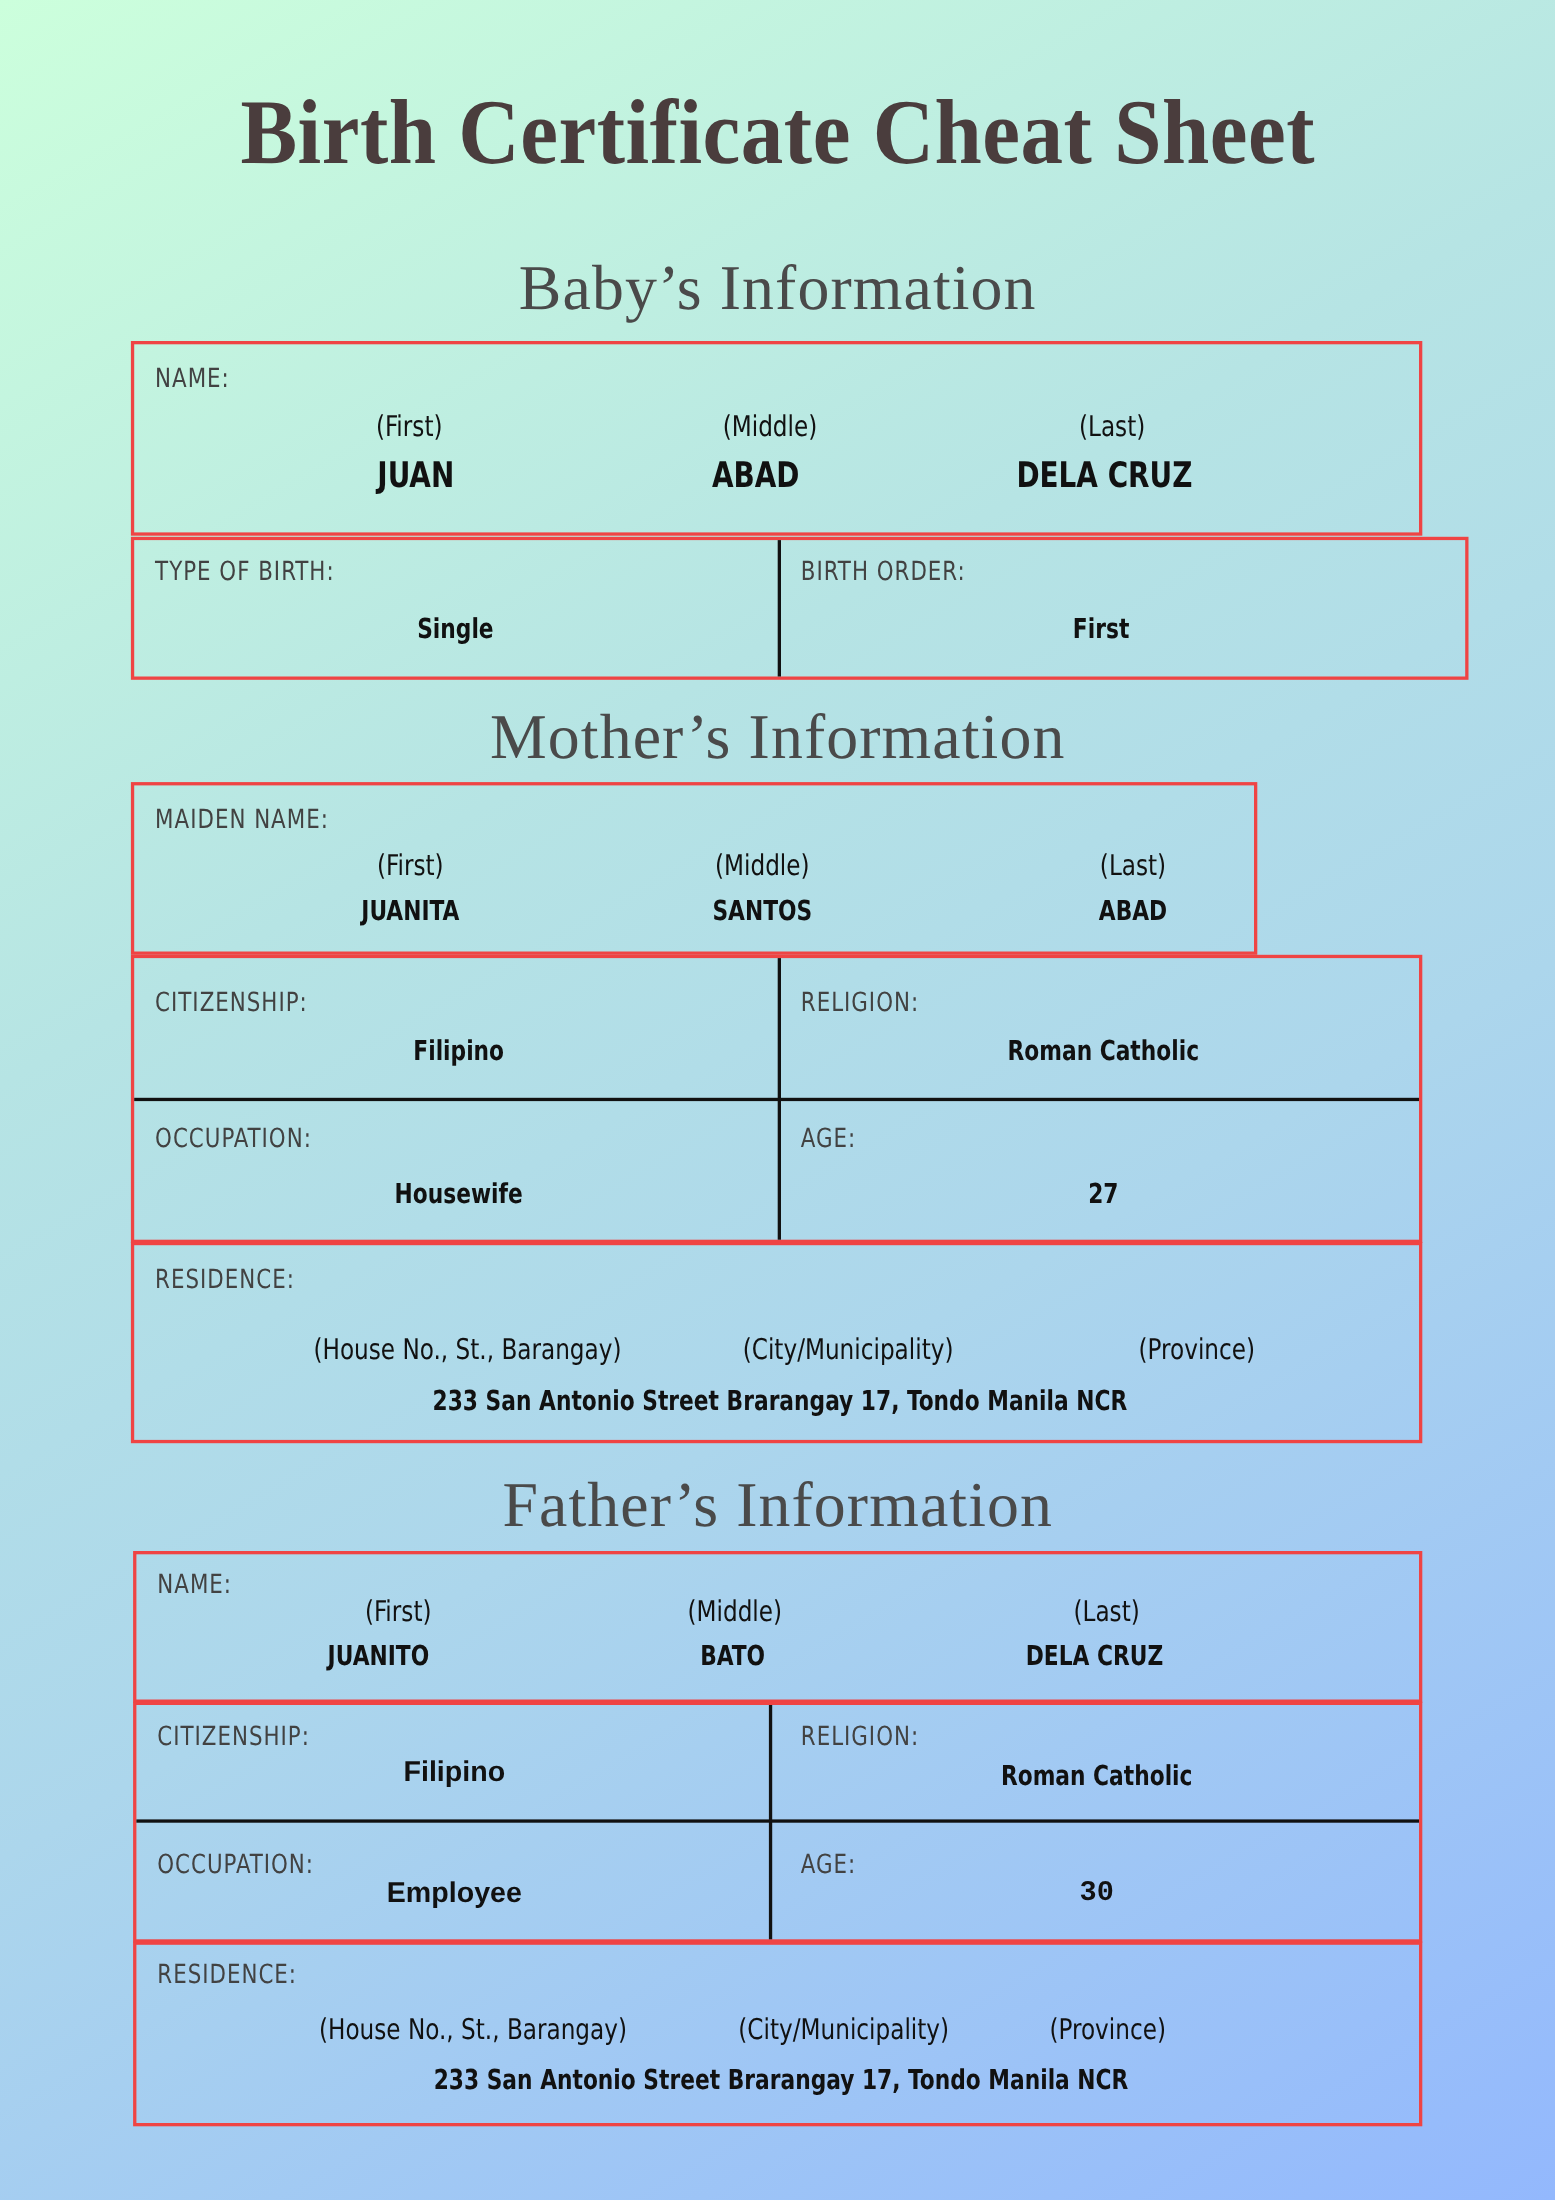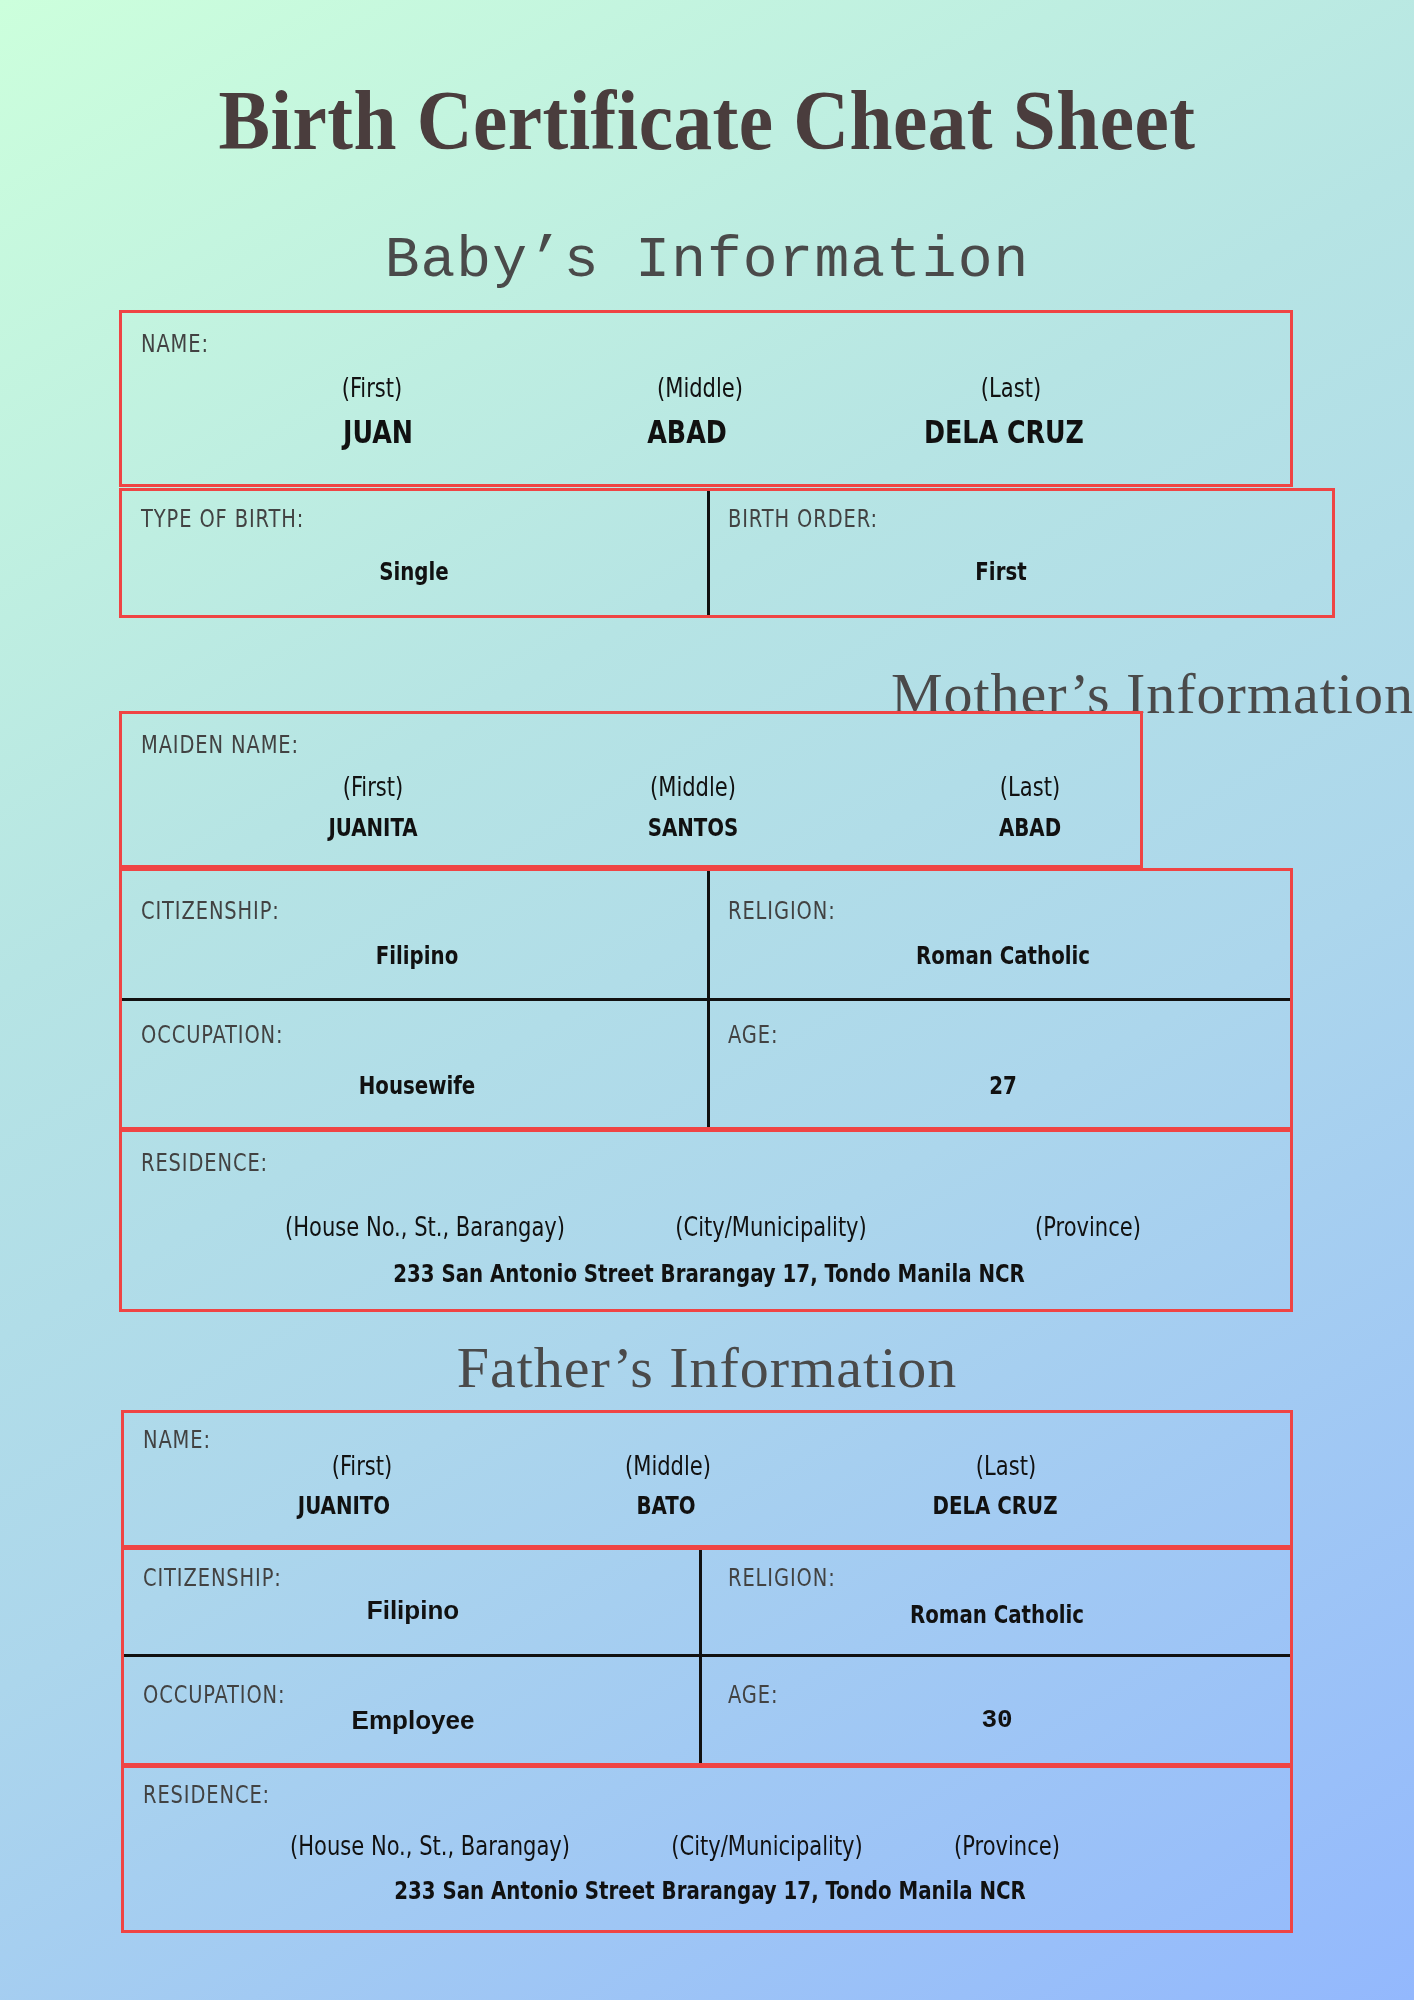--- a/index.html
+++ b/index.html
@@ -39,41 +39,41 @@
     font-family: "Liberation Sans", sans-serif; font-size: 26px;
     transform: translateX(-50%);
   }
   .vdiv { position: absolute; width: 3px; background: #111; }
 </style>
 </head>
 <body>
 
 <div class="title">Birth Certificate Cheat Sheet</div>
 
-<div class="section-title" style="top:228px;font-family:Liberation Mono, monospace;">Baby’s Information</div>
+<div class="section-title" style="top:228px;">Baby’s Information</div>
 
 <div class="box" style="left:119px; top:310px; width:1174px; height:177px;">
   <div class="label" style="top:17px;">NAME:</div>
   <div class="sub" style="left:250px; top:60px;">(First)</div>
   <div class="sub" style="left:578px; top:60px;">(Middle)</div>
   <div class="sub" style="left:889px; top:60px;">(Last)</div>
   <div class="val big" style="left:256px; top:100px;">JUAN</div>
   <div class="val big" style="left:565px; top:100px;">ABAD</div>
   <div class="val big" style="left:882px; top:100px;">DELA CRUZ</div>
 </div>
 
 <div class="box" style="left:119px; top:488px; width:1216px; height:130px;">
   <div class="vdiv" style="left:585px; top:0; height:124px;"></div>
   <div class="label" style="top:14px;">TYPE OF BIRTH:</div>
   <div class="val mid" style="left:292px; top:66px;">Single</div>
   <div class="label" style="top:14px; left:606px;">BIRTH ORDER:</div>
   <div class="val mid" style="left:879px; top:66px;">First</div>
 </div>
 
-<div class="section-title" style="top:660px;text-align:right;">Mother’s Information</div>
+<div class="section-title" style="top:636px;">Mother’s Information</div>
 
 <div class="box" style="left:119px; top:711px; width:1024px; height:157px;">
   <div class="label" style="top:17px;">MAIDEN NAME:</div>
   <div class="sub" style="left:251px; top:58px;">(First)</div>
   <div class="sub" style="left:571px; top:58px;">(Middle)</div>
   <div class="sub" style="left:908px; top:58px;">(Last)</div>
   <div class="val mid" style="left:251px; top:99px;">JUANITA</div>
   <div class="val mid" style="left:571px; top:99px;">SANTOS</div>
   <div class="val mid" style="left:908px; top:99px;">ABAD</div>
 </div>

